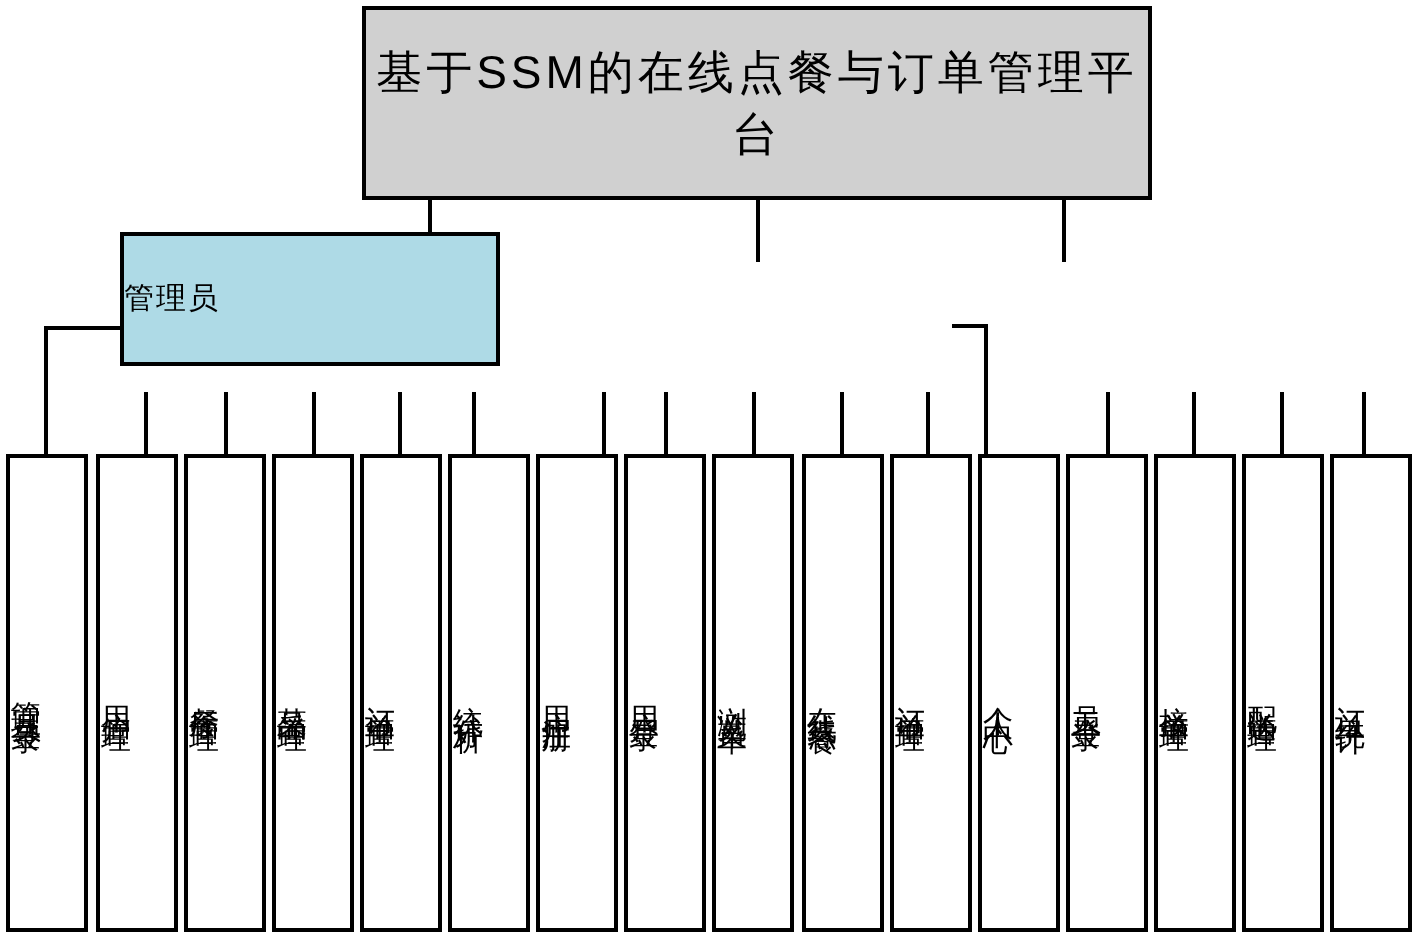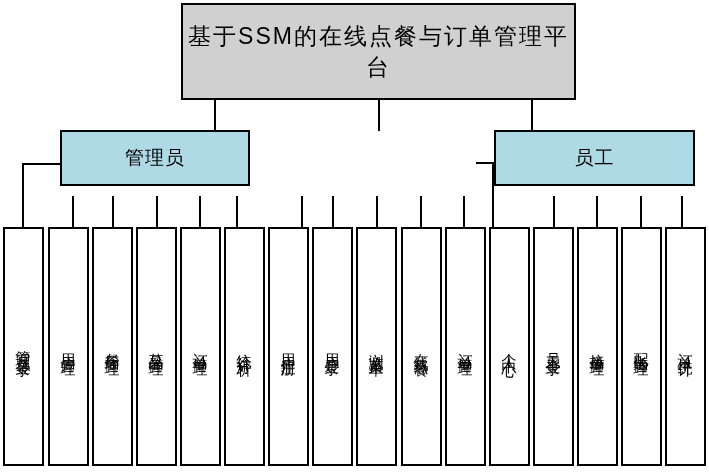--- a/index.html
+++ b/index.html
@@ -26,38 +26,38 @@
     stroke: #000000;
     stroke-width: 2;
     fill: none;
   }
   .node {
     position: absolute;
     box-sizing: border-box;
     border: 2px solid #000000;
     display: flex;
     align-items: center;
-    justify-content: center;
+    justify-content: flex-start;
     text-align: center;
     color: #000000;
   }
   .root-node {
     left: 181px;
     top: 3px;
     width: 395px;
     height: 97px;
     background: #d0d0d0;
     font-size: 23px;
     letter-spacing: 2px;
   }
   .group-node {
-    top: 130px;
-    height: 56px;
+    top: 116px;
+    height: 67px;
     background: #aedae6;
-    font-size: 19px;
+    font-size: 15px;
     letter-spacing: 1px;
   }
   .group-admin { left: 60px;  width: 190px; }
   .group-user  { left: 288px; width: 189px; }
   .group-staff { left: 494px; width: 201px; }
   .leaf-node {
     top: 227px;
     width: 41px;
     height: 239px;
     background: #ffffff;
@@ -101,23 +101,20 @@
     <line x1="682" y1="196" x2="682" y2="228"></line>
   </svg>
 
   <div class="node root-node">
     <span>基于SSM的在线点餐与订单管理平台</span>
   </div>
 
   <div class="node group-node group-admin">
     <span>管理员</span>
   </div>
-  <div class="node group-node group-staff">
-    <span>员工</span>
-  </div>
 
   <div class="node leaf-node" style="left:3px">
     <span class="vtext">管理员登录</span>
   </div>
   <div class="node leaf-node" style="left:48px">
     <span class="vtext">用户管理</span>
   </div>
   <div class="node leaf-node" style="left:92px">
     <span class="vtext">餐厅管理</span>
   </div>

